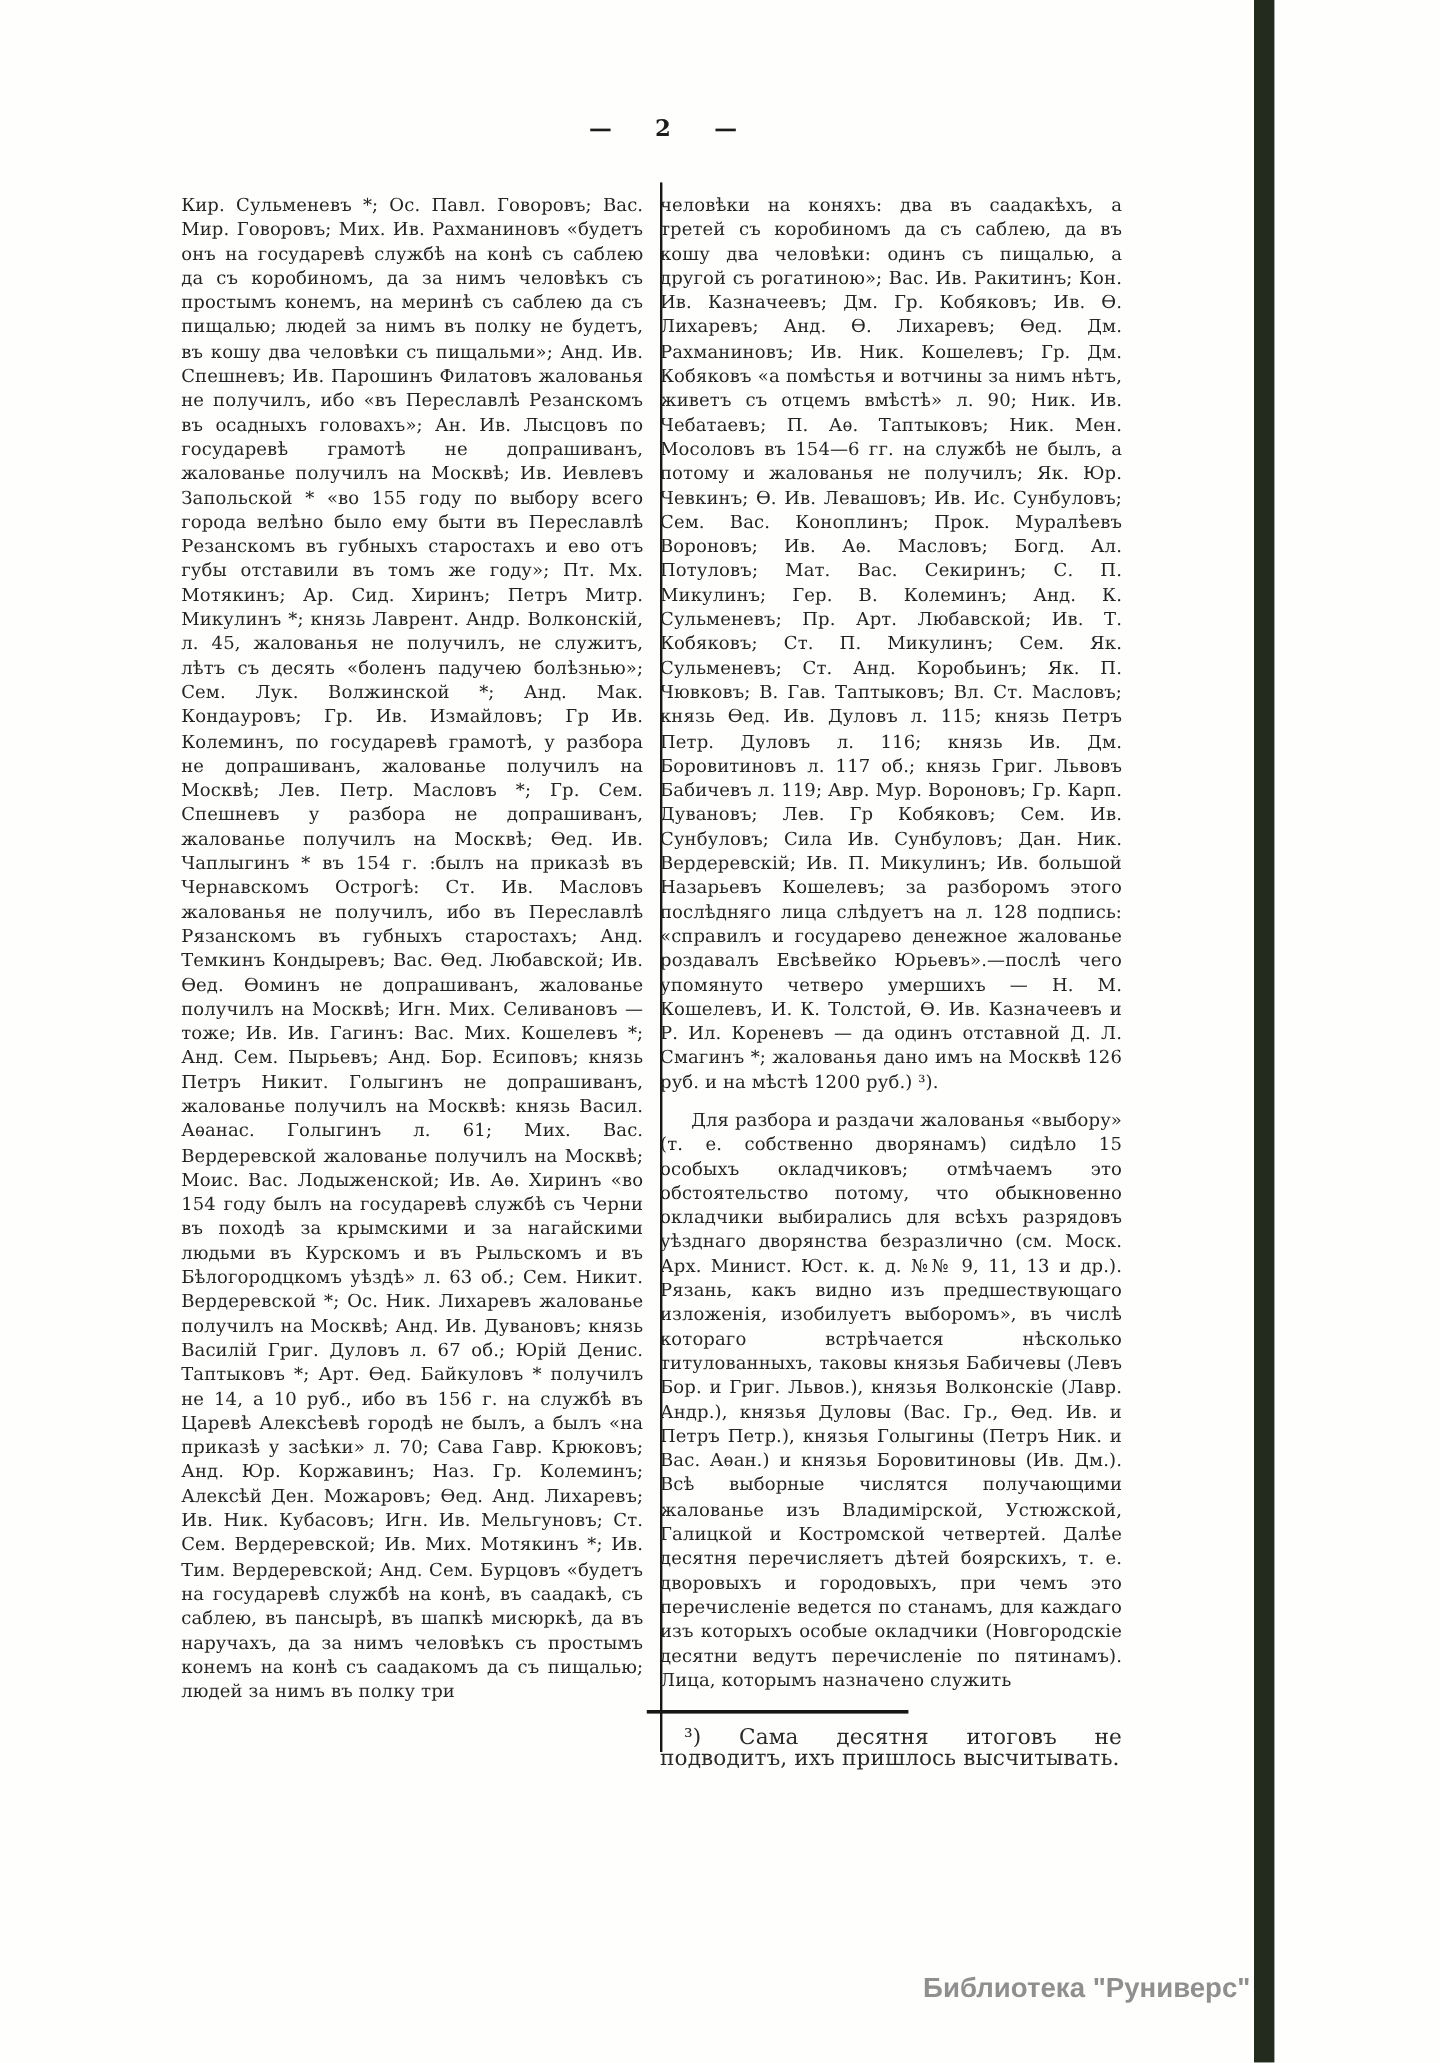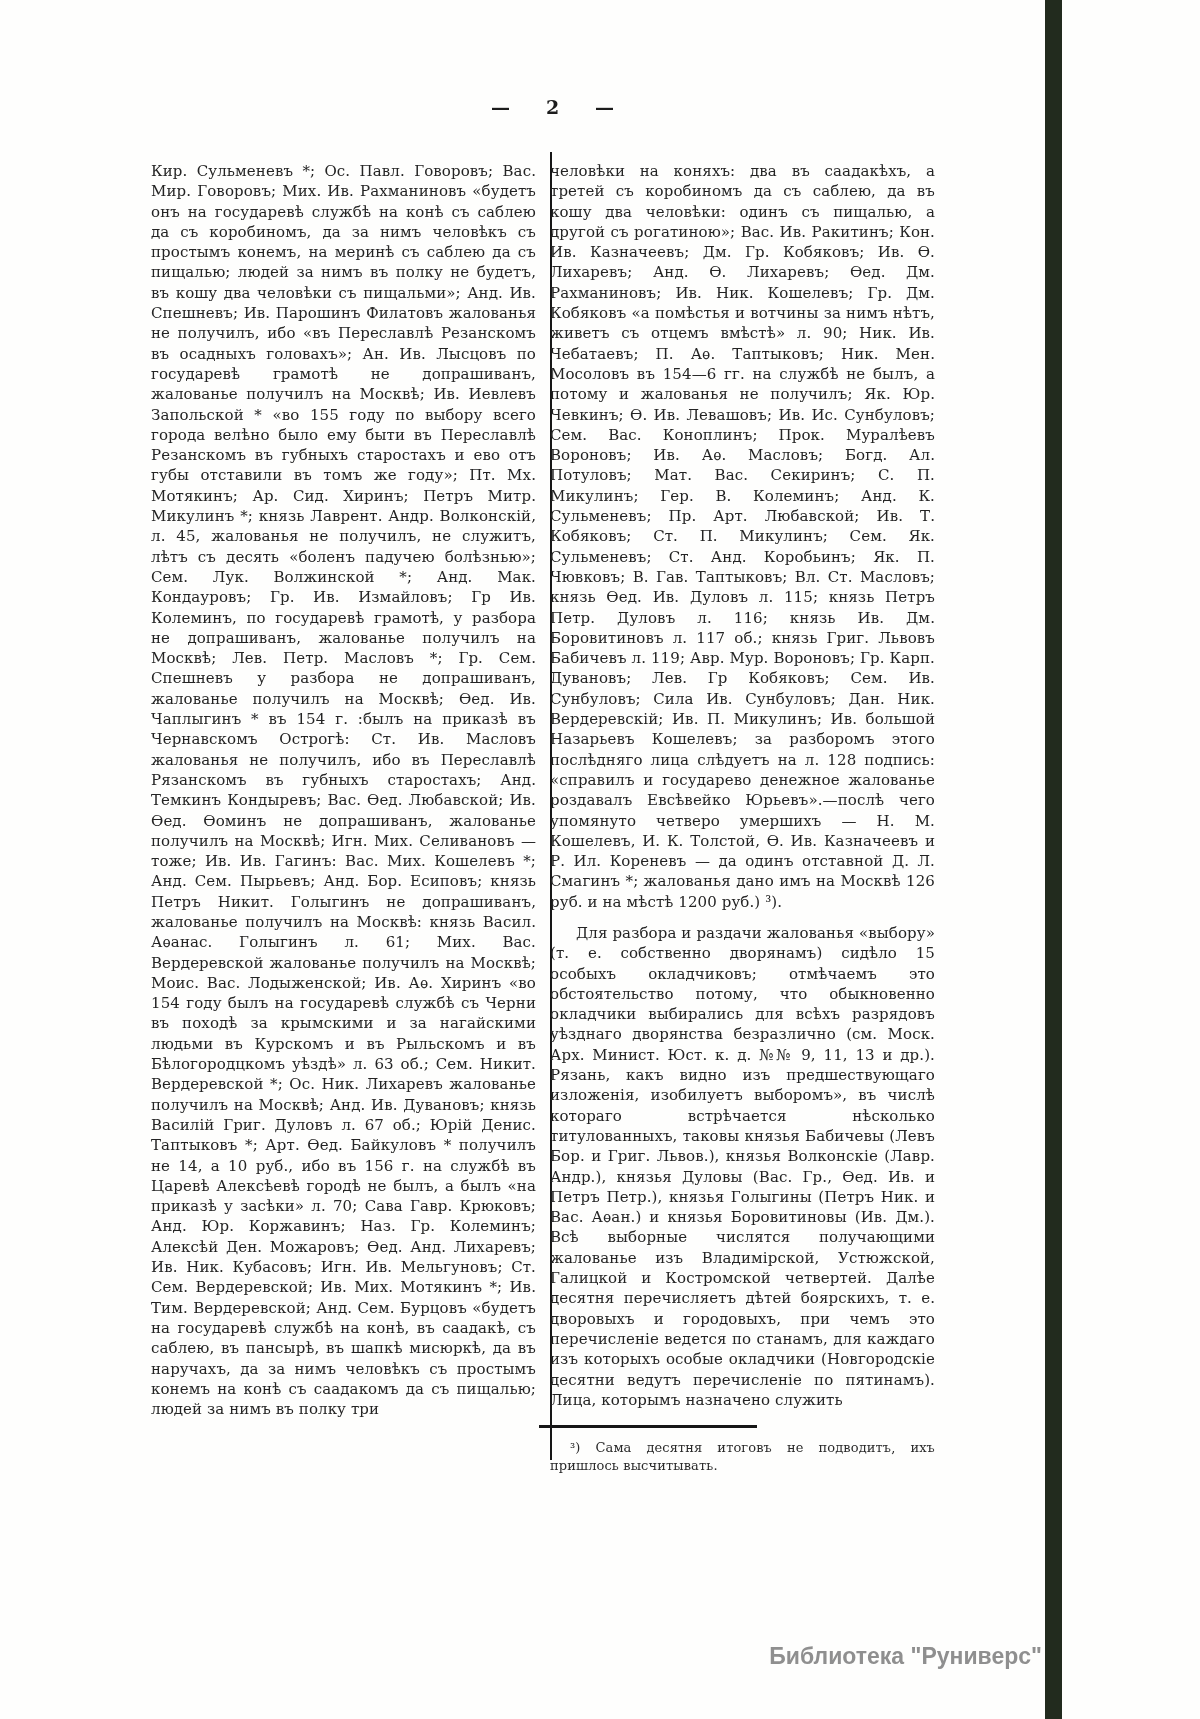--- a/index.html
+++ b/index.html
@@ -21,21 +21,21 @@
   .column-right{left:539px;}
   .column p{margin:11px;padding:0;}
   .para-indent{text-indent:26px;margin-top:2px !important;}
   .col-divider{
     position:absolute;left:550px;top:152px;width:2px;height:1308px;background:#161616;
   }
   .footnote-rule{
     width:218px;height:3px;background:#161616;border:0;margin:15px 0 9px 0;
   }
   .footnote{
-    font-size:13px;line-height:17.5px;text-align:justify;text-indent:20px;color:#2a2a2a;
+    font-size:18px;line-height:17.5px;text-align:justify;text-indent:20px;color:#2a2a2a;
   }
   .watermark{
     position:absolute;top:1643px;right:158px;
     font-family:"Liberation Sans","DejaVu Sans",sans-serif;
     font-size:23px;font-weight:bold;color:#8f8f8f;white-space:nowrap;
   }
   .scan-edge{
     position:absolute;top:0;right:138px;width:17px;height:1719px;background:#222b1e;
   }
 </style>

